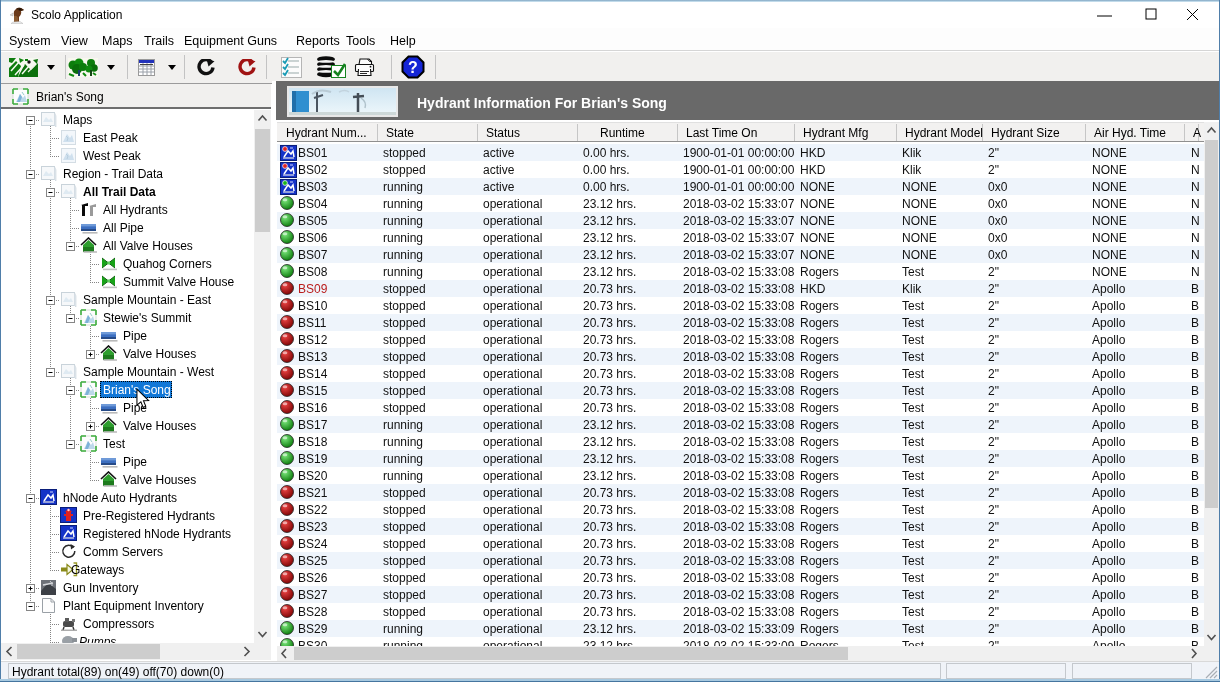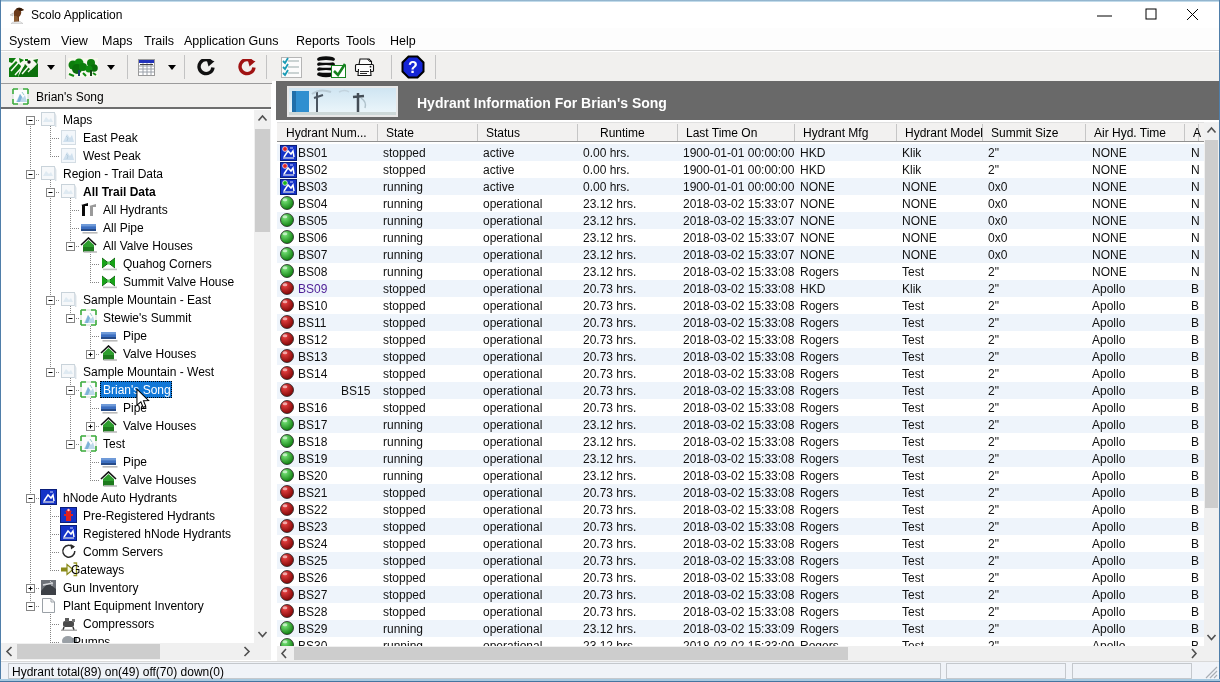--- a/index.html
+++ b/index.html
@@ -27,21 +27,21 @@
 <svg class="abs" style="left:1082px;top:0px;" width="138" height="29" viewBox="0 0 138 29">
 <path d="M15 16 H30" stroke="#000" stroke-width="1"></path>
 <rect x="64" y="9" width="10" height="10" fill="none" stroke="#000" stroke-width="1"></rect>
 <path d="M105 9 L116 20 M116 9 L105 20" stroke="#000" stroke-width="1"></path>
 </svg>
 <div class="abs" style="left:1px;top:28px;width:1218px;height:23px;background:#fdfdfd;border-bottom:1px solid #d5d5d5;"></div>
 <div class="txt" style="left:9px;top:34px;font-size:12.5px;">System</div>
 <div class="txt" style="left:61px;top:34px;font-size:12.5px;">View</div>
 <div class="txt" style="left:102px;top:34px;font-size:12.5px;">Maps</div>
 <div class="txt" style="left:144px;top:34px;font-size:12.5px;">Trails</div>
-<div class="txt" style="left:184px;top:34px;font-size:12.5px;">Application Guns</div>
+<div class="txt" style="left:184px;top:34px;font-size:12.5px;">Equipment Guns</div>
 <div class="txt" style="left:296px;top:34px;font-size:12.5px;">Reports</div>
 <div class="txt" style="left:346px;top:34px;font-size:12.5px;">Tools</div>
 <div class="txt" style="left:390px;top:34px;font-size:12.5px;">Help</div>
 <div class="abs" style="left:1px;top:52px;width:1218px;height:29px;background:#f1f0ee;"></div>
 <div class="abs" style="left:1px;top:81px;width:271px;height:3px;background:#f1f0ee;"></div>
 <div class="abs" style="left:1px;top:83px;width:271px;height:1px;background:#9b9b9b;"></div>
 <div class="abs" style="left:65px;top:55px;width:1px;height:24px;background:#c3c3c3;"></div>
 <div class="abs" style="left:127px;top:55px;width:1px;height:24px;background:#c3c3c3;"></div>
 <div class="abs" style="left:184px;top:55px;width:1px;height:24px;background:#c3c3c3;"></div>
 <div class="abs" style="left:266px;top:55px;width:1px;height:24px;background:#c3c3c3;"></div>
@@ -447,21 +447,21 @@
 <path d="M4 12 L3 15 M13 12 L14 15" stroke="#333" stroke-width="1.4"></path>
 <path d="M1 15.2 H17" stroke="#999" stroke-width="1.2"></path>
 </svg>
 <div class="txt" style="left:83px;top:617px;">Compressors</div>
 <div class="abs" style="left:50px;top:642px;width:10px;height:1px;background-image:repeating-linear-gradient(90deg,#848484 0 1px, transparent 1px 2px);"></div>
 <svg class="abs" style="left:60px;top:633px;" width="18" height="16" viewBox="0 0 18 16">
 <ellipse cx="8" cy="8" rx="6" ry="5" fill="#9aa0a6"></ellipse>
 <rect x="12" y="5" width="5" height="4" fill="#8a9096"></rect>
 <path d="M3 13 L13 13" stroke="#777" stroke-width="1.5"></path>
 </svg>
-<div class="txt" style="left:73px;top:635px;">Pumps</div>
+<div class="txt" style="left:79px;top:635px;font-style:italic;">Pumps</div>
 <div class="abs" style="left:254px;top:110px;width:17px;height:533px;background:#f0f0f0;"></div>
 <svg class="abs" style="left:254px;top:110px;" width="17" height="17">
     <path d="M4.5 10.5 L8.5 6 L12.5 10.5" stroke="#505050" stroke-width="1.6" fill="none"></path>
   </svg>
 <svg class="abs" style="left:254px;top:626px;" width="17" height="17">
     <path d="M4.5 6 L8.5 10.5 L12.5 6" stroke="#505050" stroke-width="1.6" fill="none"></path>
   </svg>
 <div class="abs" style="left:255px;top:129px;width:15px;height:103px;background:#cdcdcd;"></div>
 <div class="abs" style="left:1px;top:643px;width:270px;height:17px;background:#f0f0f0;"></div>
 <svg class="abs" style="left:2px;top:643px;" width="15" height="17">
@@ -503,21 +503,21 @@
 <div class="txt" style="left:486px;top:126px;">Status</div>
 <div class="abs" style="left:677px;top:124px;width:1px;height:17px;background:#c6c6c6;"></div>
 <div class="txt" style="left:600px;top:126px;">Runtime</div>
 <div class="abs" style="left:794px;top:124px;width:1px;height:17px;background:#c6c6c6;"></div>
 <div class="txt" style="left:686px;top:126px;">Last Time On</div>
 <div class="abs" style="left:896px;top:124px;width:1px;height:17px;background:#c6c6c6;"></div>
 <div class="txt" style="left:803px;top:126px;">Hydrant Mfg</div>
 <div class="abs" style="left:982px;top:124px;width:1px;height:17px;background:#c6c6c6;"></div>
 <div class="txt" style="left:905px;top:126px;">Hydrant Model</div>
 <div class="abs" style="left:1085px;top:124px;width:1px;height:17px;background:#c6c6c6;"></div>
-<div class="txt" style="left:991px;top:126px;">Summit Size</div>
+<div class="txt" style="left:991px;top:126px;">Hydrant Size</div>
 <div class="abs" style="left:1184px;top:124px;width:1px;height:17px;background:#c6c6c6;"></div>
 <div class="txt" style="left:1094px;top:126px;">Air Hyd. Time</div>
 <div class="abs" style="left:1198px;top:124px;width:1px;height:17px;background:#c6c6c6;"></div>
 <div class="txt" style="left:1193px;top:126px;">A</div>
 <div class="abs" style="left:277px;top:144px;width:927px;height:17px;background:#eef4fb;"></div>
 <svg class="abs" style="left:280px;top:145px;" width="17" height="16" viewBox="0 0 17 16">
 <rect x="0.5" y="0.5" width="16" height="15" fill="#1433c8" stroke="#0a1e7a"></rect>
 <path d="M4 12 L8 6 L11 9 L13 6 L14 12" stroke="#fff" stroke-width="1.5" fill="none"></path>
 <path d="M3 13 H14" stroke="#e6e6e6" stroke-width="1.2"></path>
 <path d="M10 3 L13 3" stroke="#cfd6ff" stroke-width="1"></path>
@@ -678,21 +678,21 @@
 <svg class="abs" style="left:280px;top:281px;" width="14" height="14" viewBox="0 0 14 14">
 <defs>
       <radialGradient id="gred" cx="0.35" cy="0.3" r="0.75">
 <stop offset="0" stop-color="#ee4444"></stop>
         <stop offset="1" stop-color="#7c0404"></stop>
       </radialGradient>
     </defs>
 <circle cx="7" cy="7" r="6.5" fill="url(#gred)" stroke="#222" stroke-width="0.8"></circle>
 <ellipse cx="5" cy="3.8" rx="2.4" ry="1.5" fill="#ffffff" opacity="0.55"></ellipse>
 </svg>
-<div class="txt" style="left:298px;top:282px;color:#4c1d95;">BS09</div>
+<div class="txt" style="left:298px;top:282px;color:#b91c1c;">BS09</div>
 <div class="txt" style="left:383px;top:282px;color:#111;">stopped</div>
 <div class="txt" style="left:483px;top:282px;color:#111;">operational</div>
 <div class="txt" style="left:583px;top:282px;color:#111;">20.73 hrs.</div>
 <div class="txt" style="left:683px;top:282px;color:#111;">2018-03-02 15:33:08</div>
 <div class="txt" style="left:800px;top:282px;color:#111;">HKD</div>
 <div class="txt" style="left:902px;top:282px;color:#111;">Klik</div>
 <div class="txt" style="left:988px;top:282px;color:#111;">2"</div>
 <div class="txt" style="left:1092px;top:282px;color:#111;">Apollo</div>
 <div class="txt" style="left:1191px;top:282px;color:#111;">B</div>
 <div class="abs" style="left:277px;top:297px;width:927px;height:17px;background:#ffffff;"></div>
@@ -804,21 +804,21 @@
 <svg class="abs" style="left:280px;top:383px;" width="14" height="14" viewBox="0 0 14 14">
 <defs>
       <radialGradient id="gred" cx="0.35" cy="0.3" r="0.75">
 <stop offset="0" stop-color="#ee4444"></stop>
         <stop offset="1" stop-color="#7c0404"></stop>
       </radialGradient>
     </defs>
 <circle cx="7" cy="7" r="6.5" fill="url(#gred)" stroke="#222" stroke-width="0.8"></circle>
 <ellipse cx="5" cy="3.8" rx="2.4" ry="1.5" fill="#ffffff" opacity="0.55"></ellipse>
 </svg>
-<div class="txt" style="left:298px;top:384px;color:#111;margin-left:43px;">BS15</div>
+<div class="txt" style="left:298px;top:384px;color:#111;">BS15</div>
 <div class="txt" style="left:383px;top:384px;color:#111;">stopped</div>
 <div class="txt" style="left:483px;top:384px;color:#111;">operational</div>
 <div class="txt" style="left:583px;top:384px;color:#111;">20.73 hrs.</div>
 <div class="txt" style="left:683px;top:384px;color:#111;">2018-03-02 15:33:08</div>
 <div class="txt" style="left:800px;top:384px;color:#111;">Rogers</div>
 <div class="txt" style="left:902px;top:384px;color:#111;">Test</div>
 <div class="txt" style="left:988px;top:384px;color:#111;">2"</div>
 <div class="txt" style="left:1092px;top:384px;color:#111;">Apollo</div>
 <div class="txt" style="left:1191px;top:384px;color:#111;">B</div>
 <div class="abs" style="left:277px;top:399px;width:927px;height:17px;background:#ffffff;"></div>

